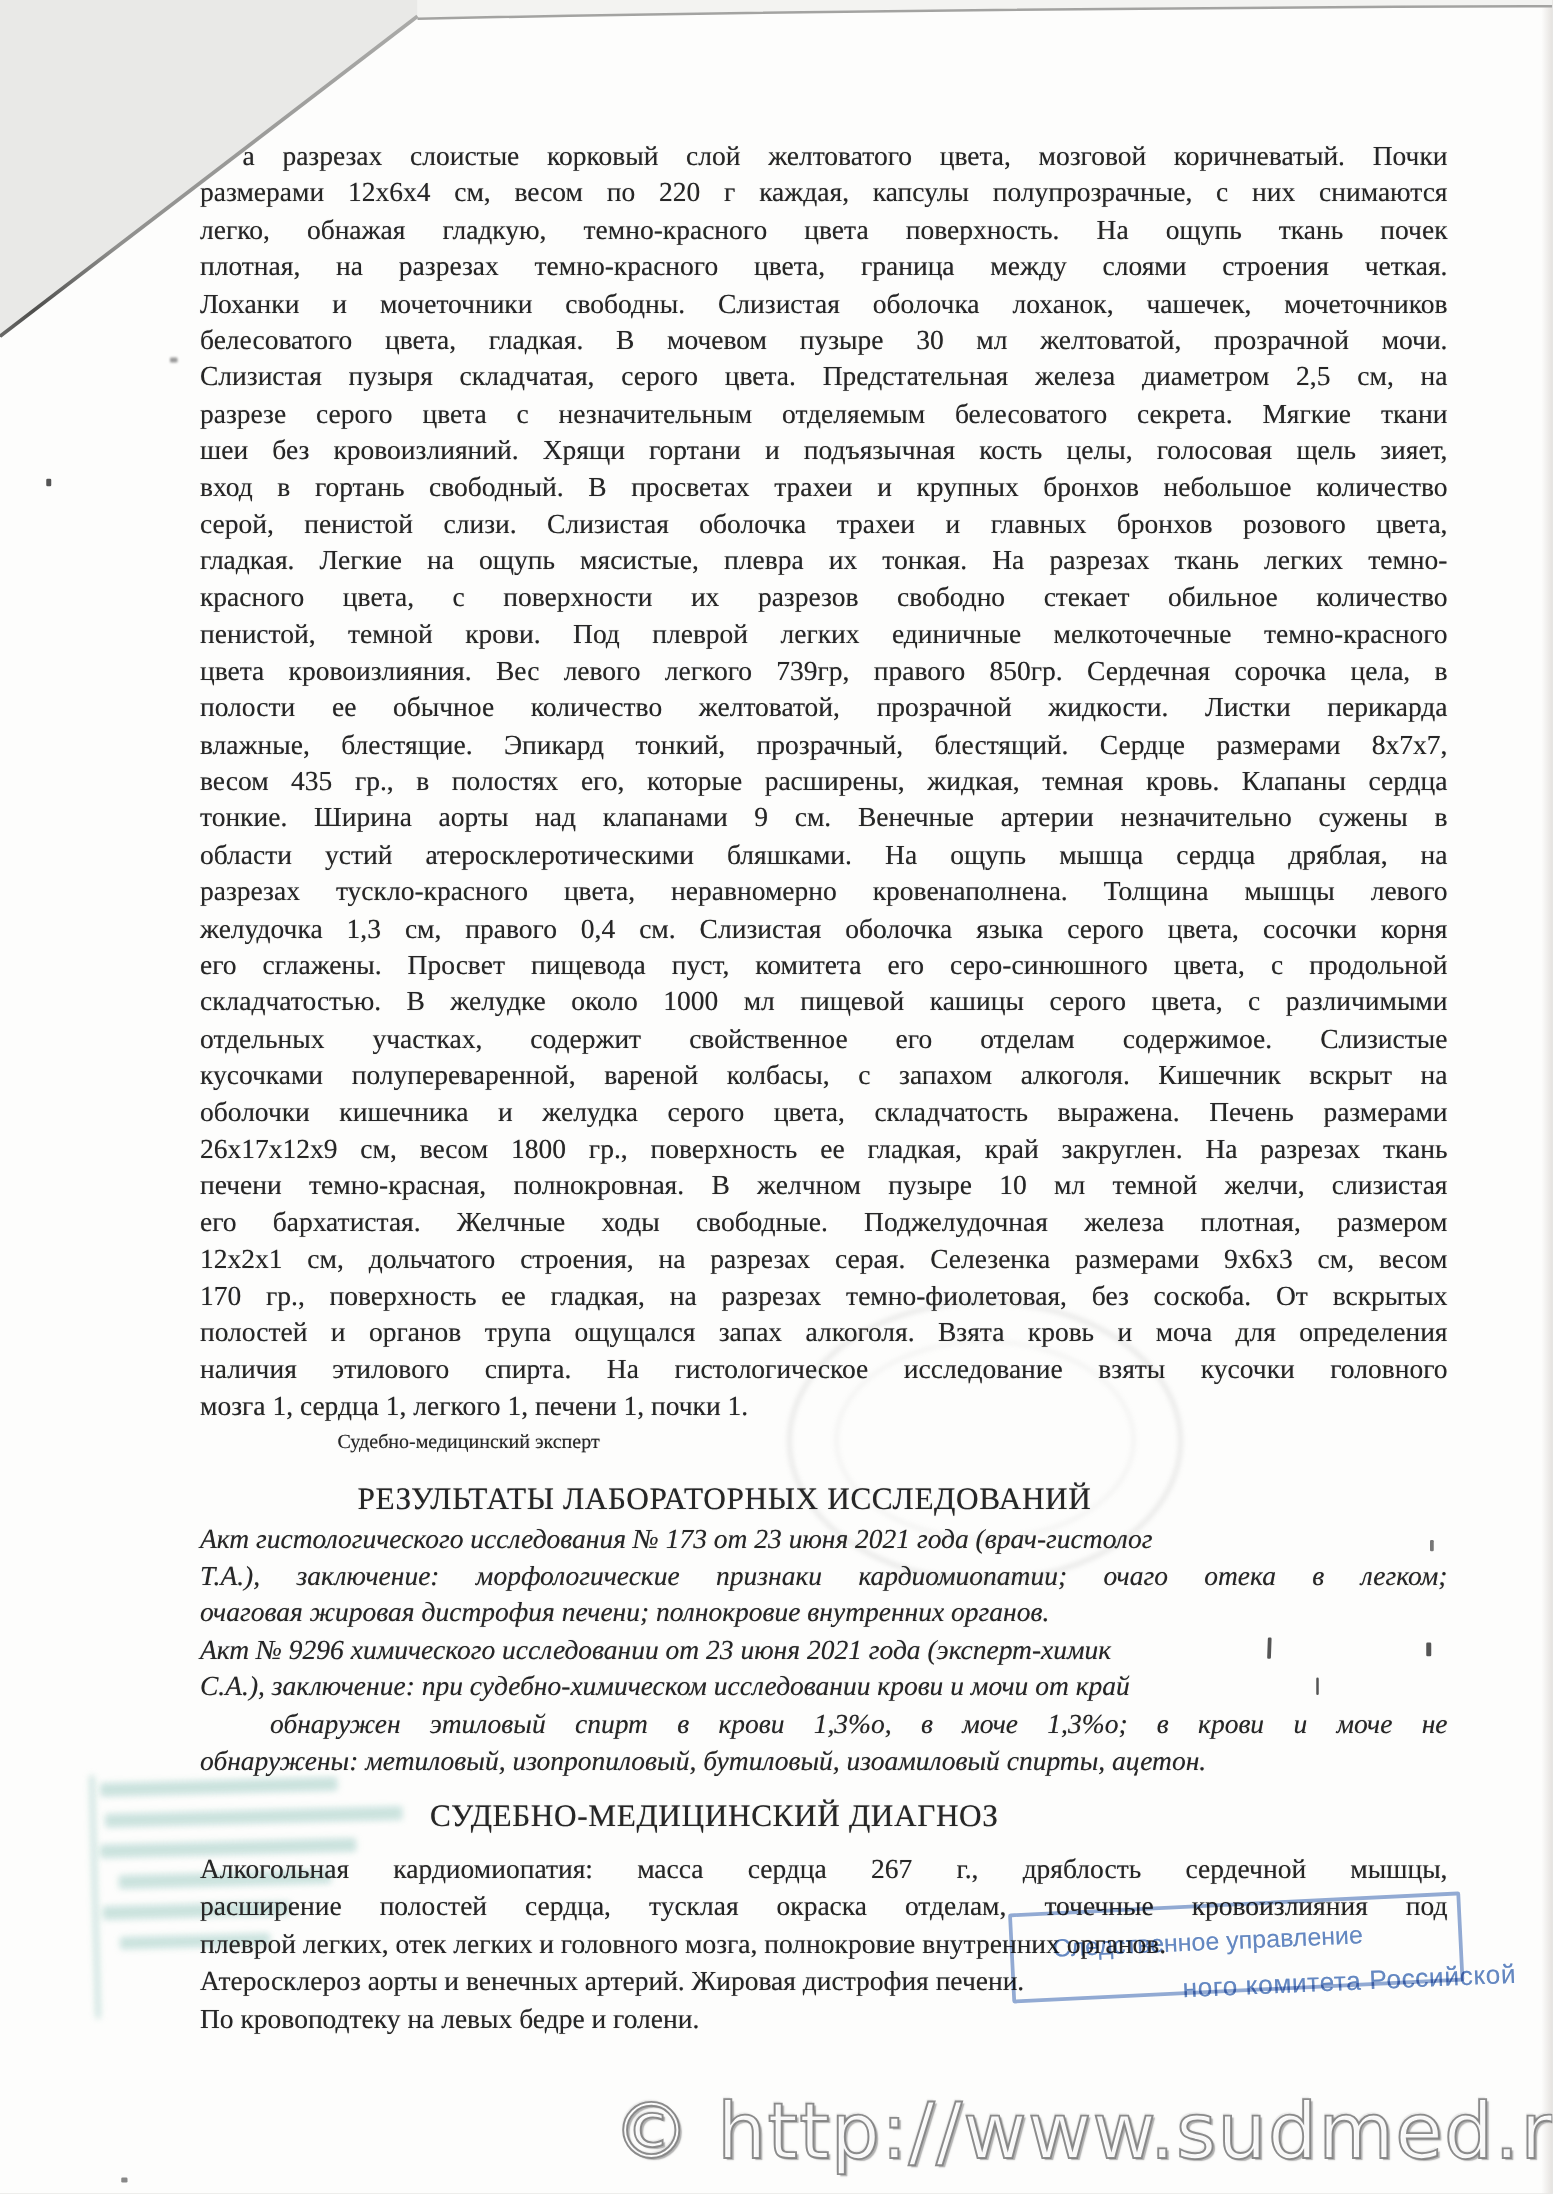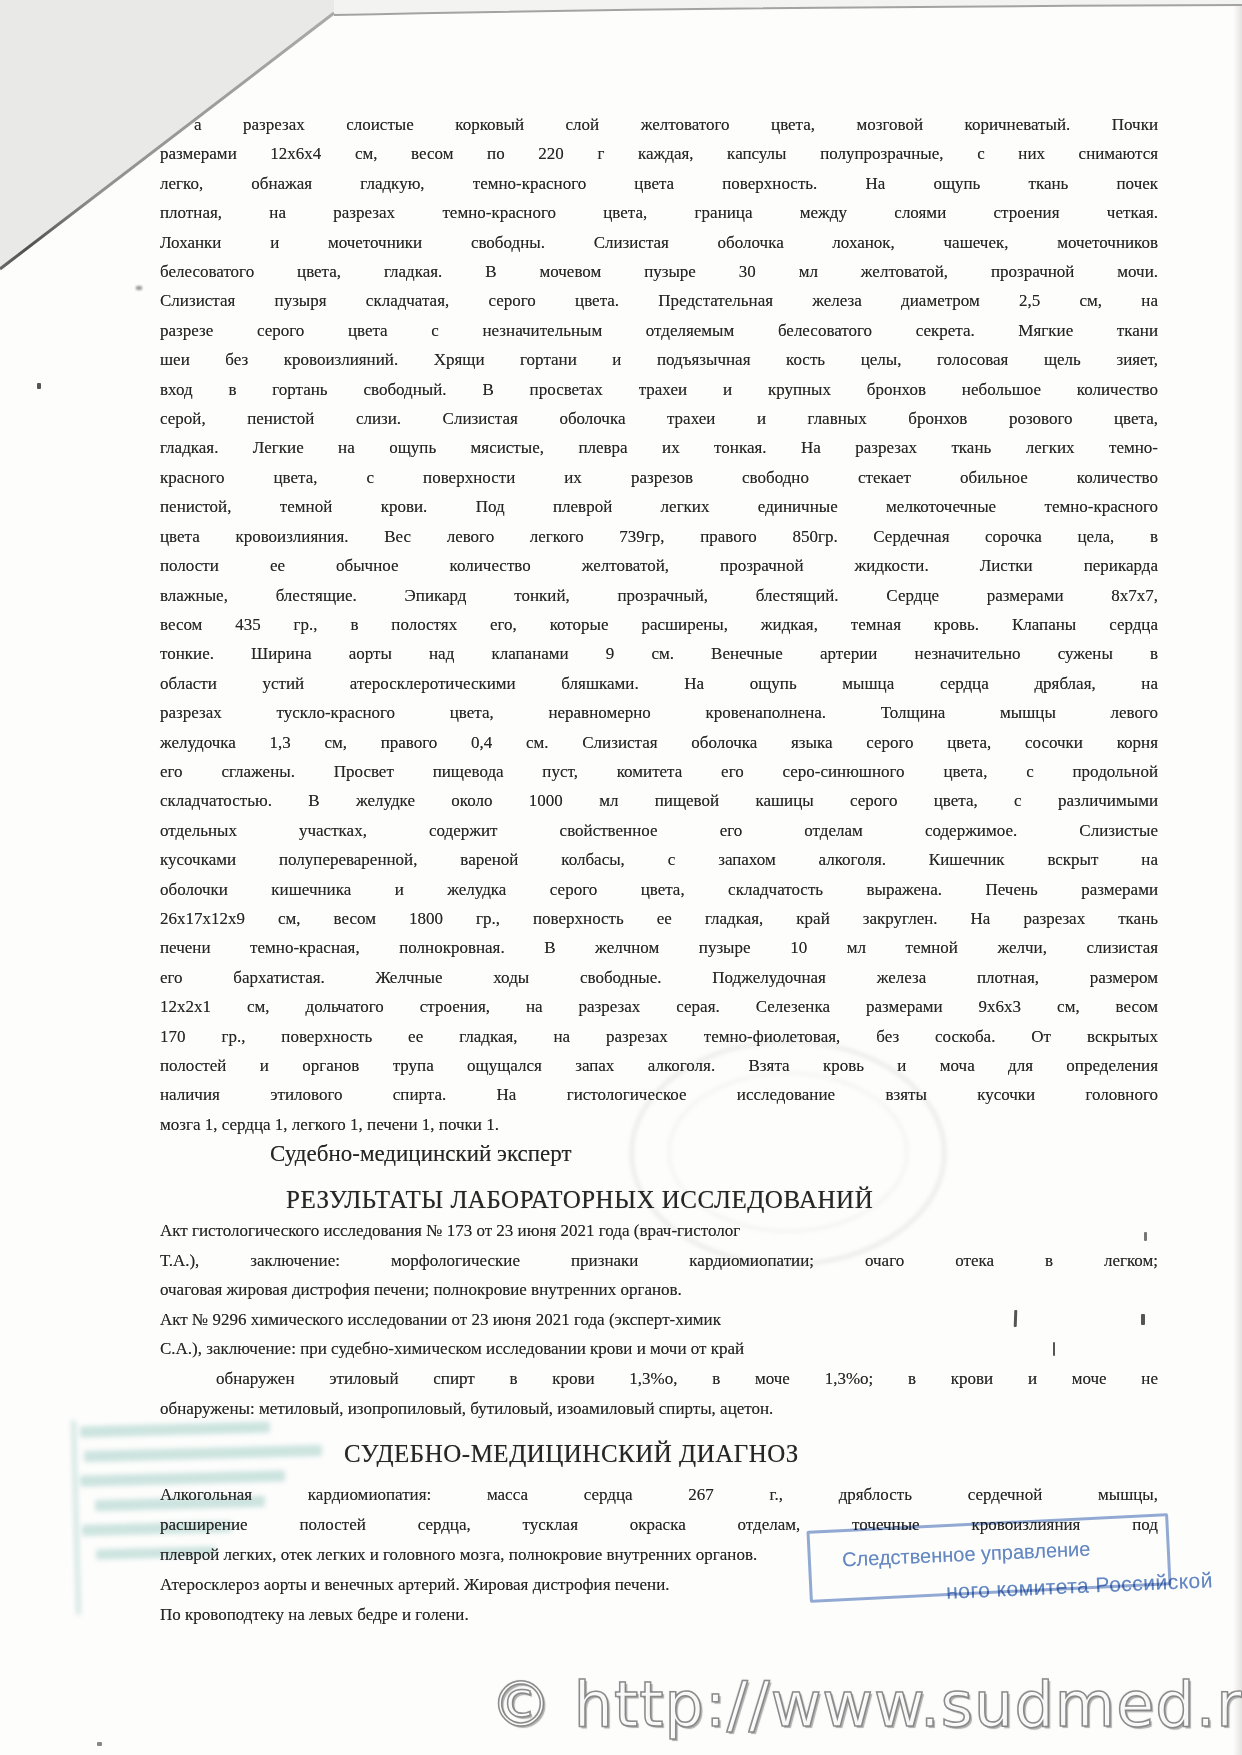--- a/index.html
+++ b/index.html
@@ -5,33 +5,33 @@
   html,body{margin:0;padding:0;background:#d8d8d6;}
   .page{
     position:relative;width:1242px;height:1755px;margin:0 auto;
     background:#fdfdfc;overflow:hidden;
     font-family:"Liberation Serif",serif;color:#262626;
     --stamp-color:#4a74ba;
   }
   
   .tblock{position:absolute;left:160px;width:998px;z-index:2;}
   .tline{
-    font-size:17px;line-height:29.4px;min-height:29.4px;
+    font-size:22px;line-height:29.4px;min-height:29.4px;
     text-shadow:0 0 0.6px rgba(50,50,50,0.55);
   }
   .tline.just{text-align:justify;text-align-last:justify;}
   .lab-block .tline{line-height:29.6px;min-height:29.6px;}
   .diag-block .tline{line-height:30px;min-height:30px;}
   .heading{
     position:absolute;z-index:2;font-size:25px;letter-spacing:0.5px;white-space:nowrap;
     text-shadow:0 0 0.7px rgba(50,50,50,0.6);
   }
   .expert-line{
     position:absolute;left:270px;top:1139px;z-index:2;
-    font-size:23px;line-height:29.4px;text-shadow:0 0 0.6px rgba(50,50,50,0.55);
+    font-size:16px;line-height:29.4px;text-shadow:0 0 0.6px rgba(50,50,50,0.55);
   }
   
   .stamp-border{
     position:absolute;left:808px;top:1522px;width:356px;height:66px;z-index:5;
     border:3px solid var(--stamp-color);opacity:0.6;border-radius:2px;
     transform:rotate(-2.8deg);mix-blend-mode:multiply;
   }
   .stamp-text{
     position:absolute;z-index:5;font-family:"Liberation Sans",sans-serif;
     color:var(--stamp-color);opacity:0.85;white-space:nowrap;
@@ -120,21 +120,21 @@
       <div class="tline just">12х2х1 см, дольчатого строения, на разрезах серая. Селезенка размерами 9х6х3 см, весом</div>
       <div class="tline just">170 гр., поверхность ее гладкая, на разрезах темно-фиолетовая, без соскоба. От вскрытых</div>
       <div class="tline just">полостей и органов трупа ощущался запах алкоголя. Взята кровь и моча для определения</div>
       <div class="tline just">наличия этилового спирта. На гистологическое исследование взяты кусочки головного</div>
       <div class="tline">мозга 1, сердца 1, легкого 1, печени 1, почки 1.</div>
     </div>
 
   <div class="expert-line">Судебно-медицинский эксперт</div>
 
   <div class="heading" style="left:286px;top:1186px;">РЕЗУЛЬТАТЫ ЛАБОРАТОРНЫХ ИССЛЕДОВАНИЙ</div>
-  <div class="tblock lab-block" style="top:1216px;">
+  <div class="tblock lab-block" style="top:1216px;font-style:italic;">
       <div class="tline">Акт гистологического исследования № 173 от 23 июня 2021 года (врач-гистолог</div>
       <div class="tline just">Т.А.), заключение: морфологические признаки кардиомиопатии; очаго отека в легком;</div>
       <div class="tline">очаговая жировая дистрофия печени; полнокровие внутренних органов.</div>
       <div class="tline">Акт № 9296 химического исследовании от 23 июня 2021 года (эксперт-химик</div>
       <div class="tline">С.А.), заключение: при судебно-химическом исследовании крови и мочи от край</div>
       <div class="tline just" style="padding-left: 56px;">обнаружен этиловый спирт в крови 1,3%о, в моче 1,3%о; в крови и моче не</div>
       <div class="tline">обнаружены: метиловый, изопропиловый, бутиловый, изоамиловый спирты, ацетон.</div>
     </div>
 
   <div class="heading" style="left:344px;top:1440px;">СУДЕБНО-МЕДИЦИНСКИЙ ДИАГНОЗ</div>

